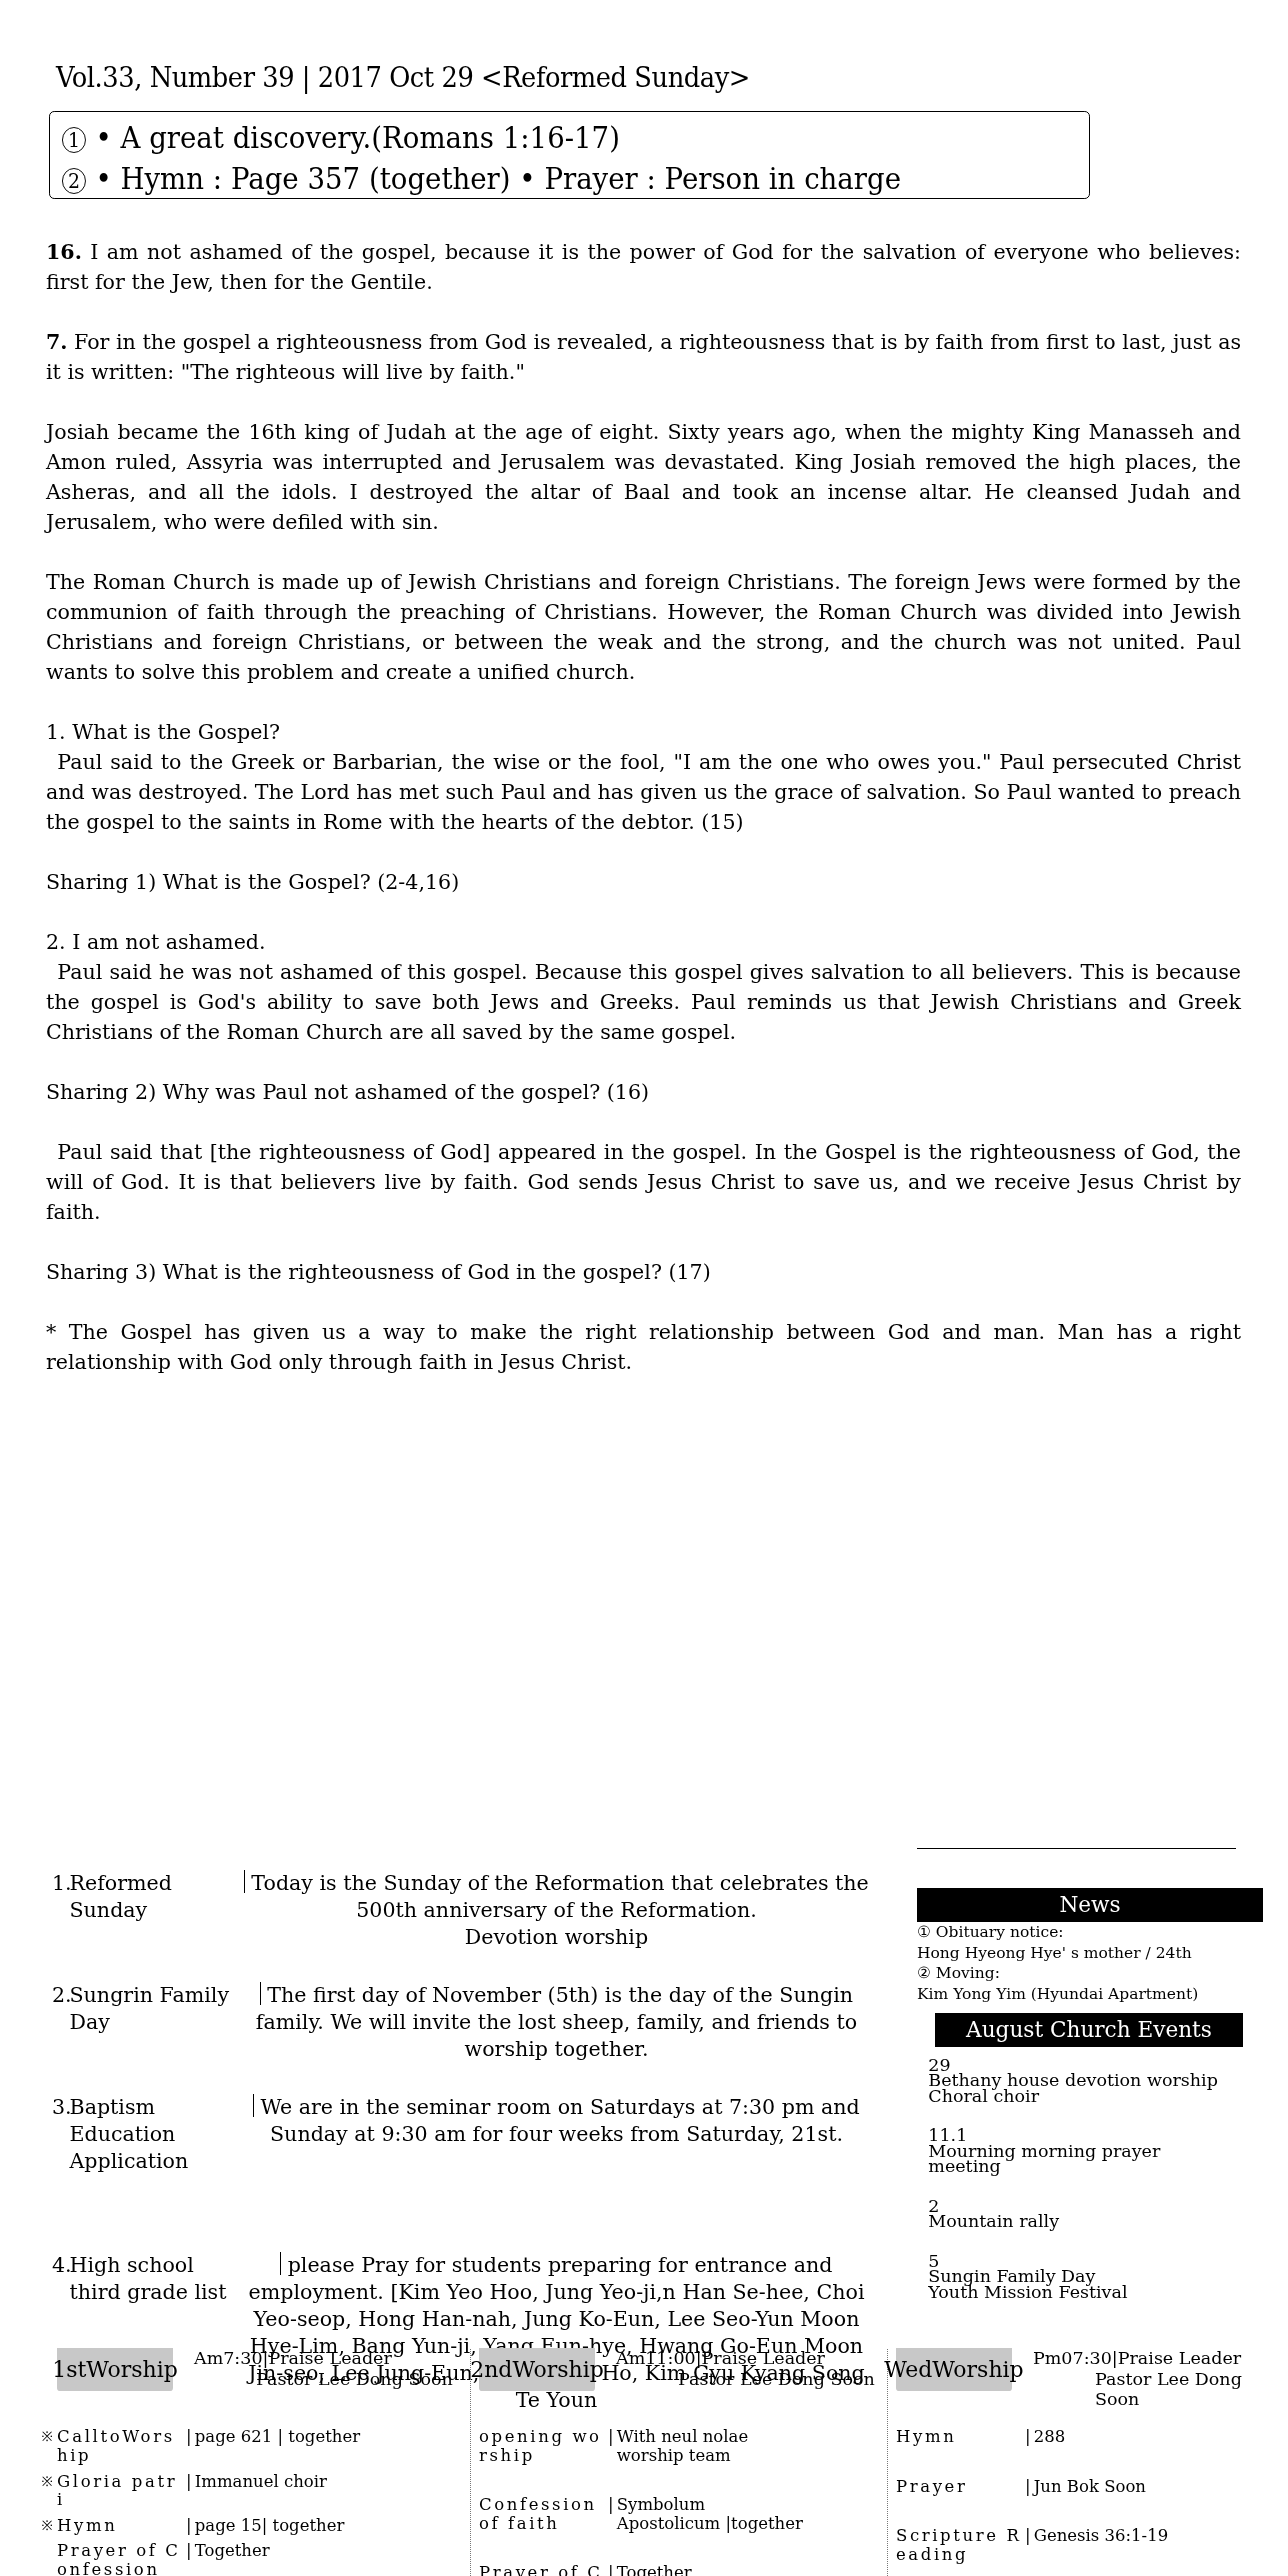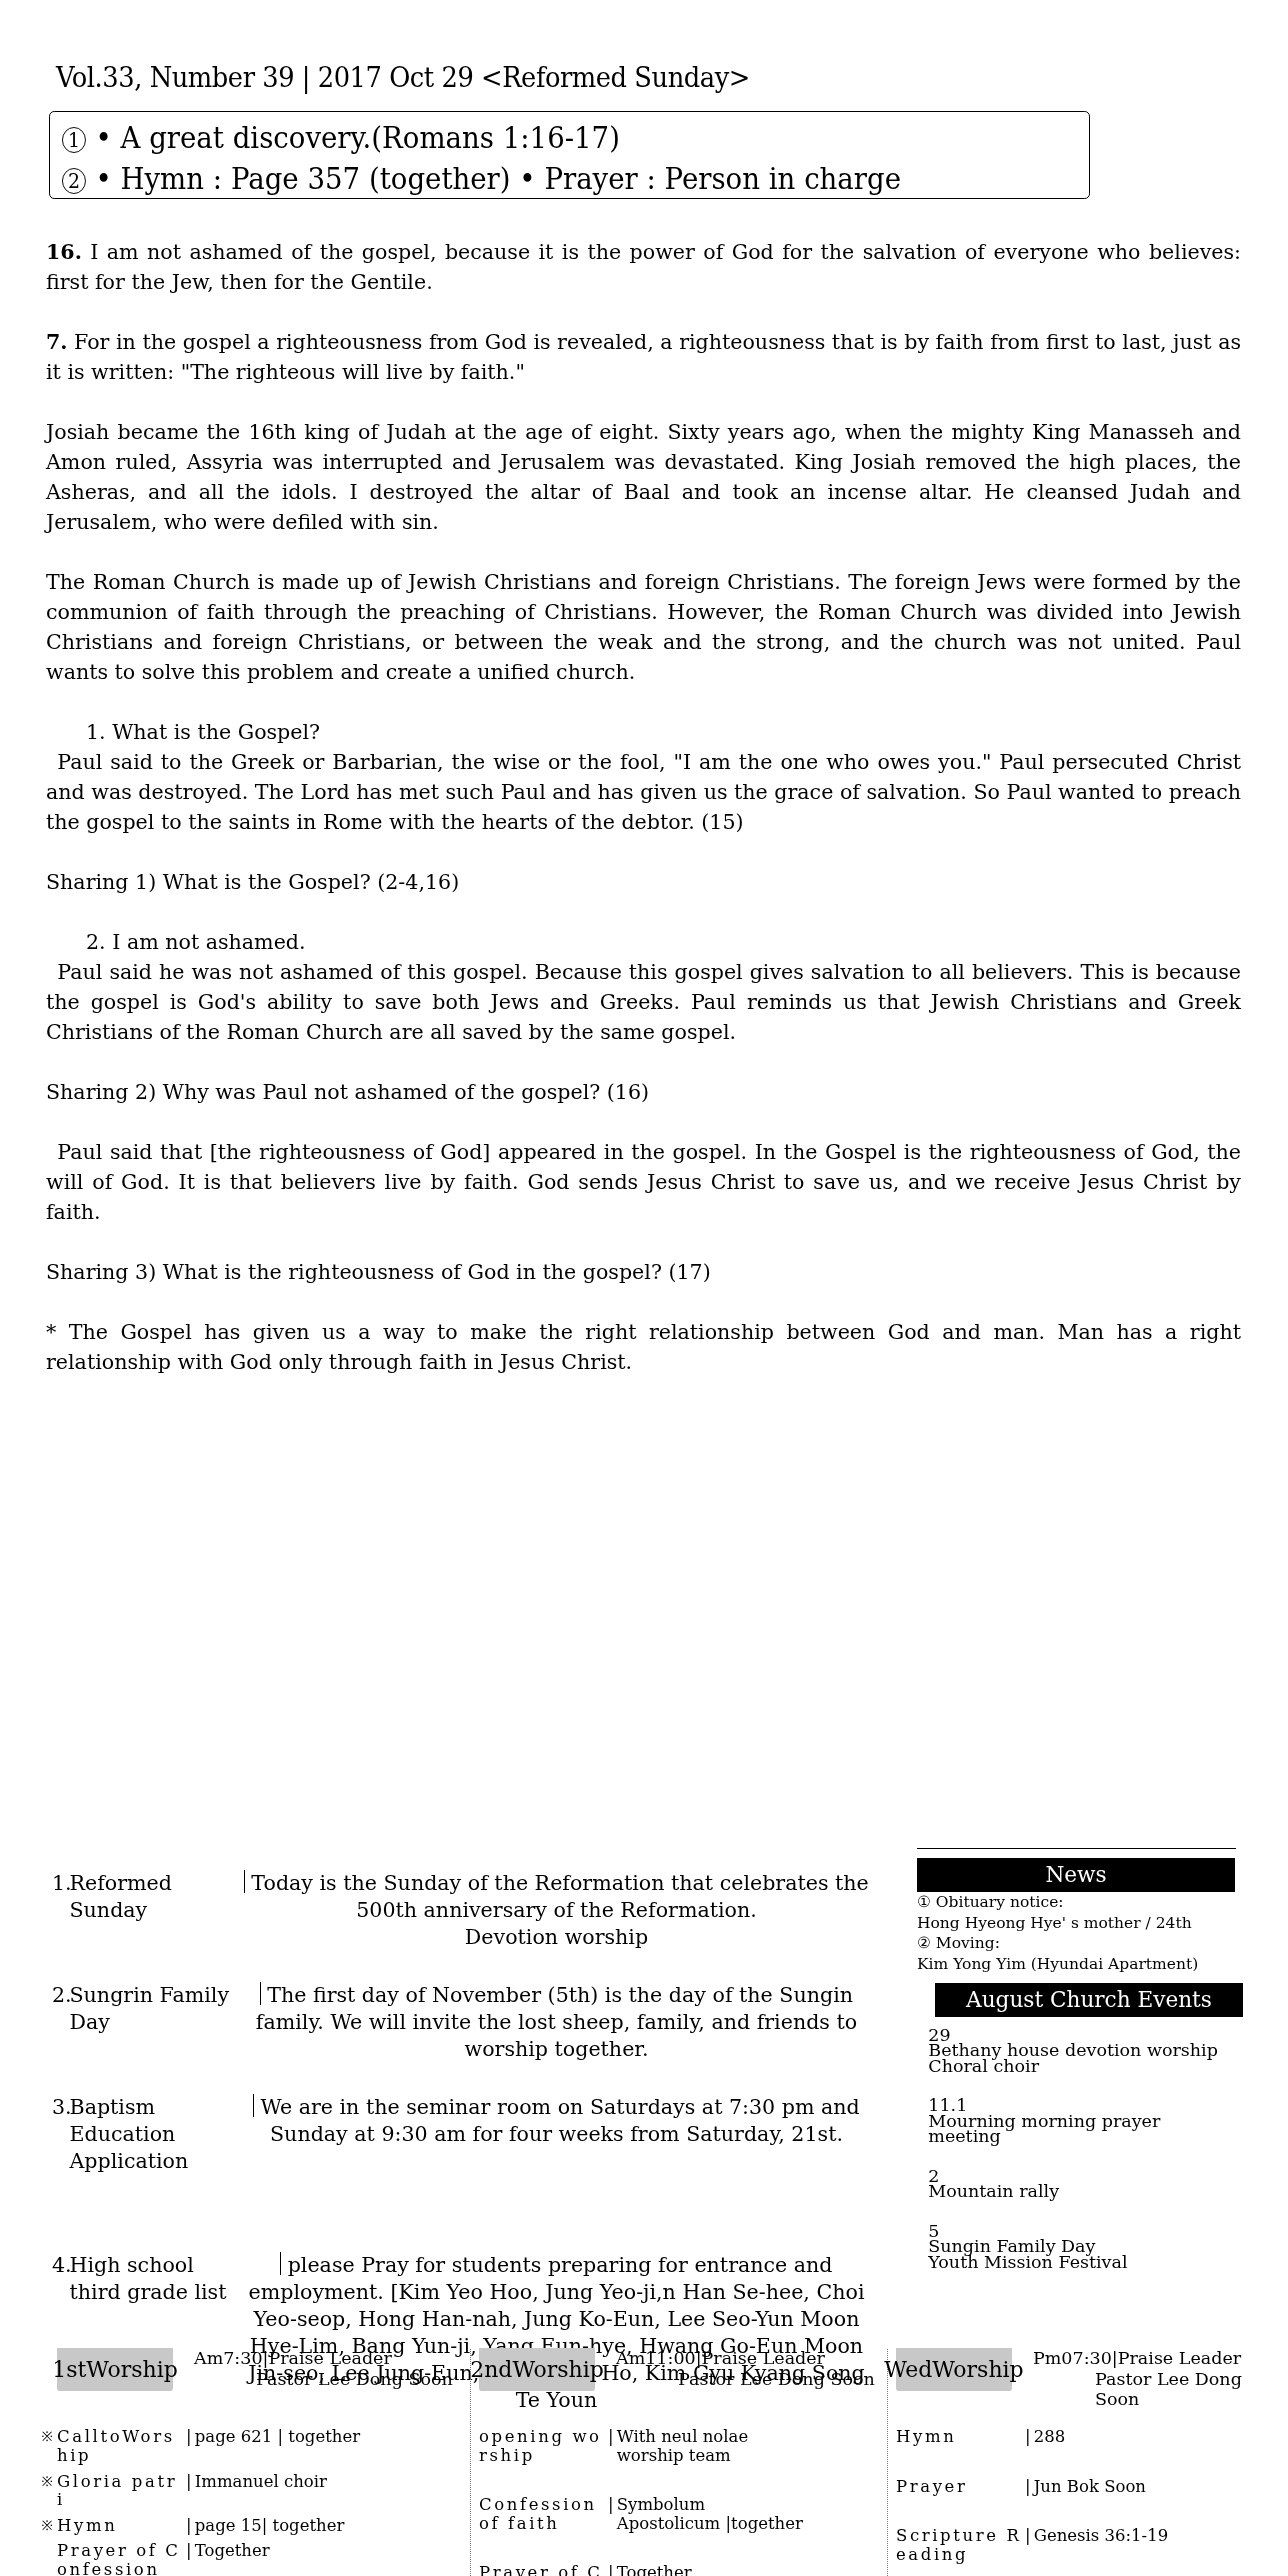--- a/index.html
+++ b/index.html
@@ -11,37 +11,37 @@
 
   
   #masthead { left: 56px; top: 61px; font-size: 28px; letter-spacing: -0.5px; white-space: nowrap; transform: scaleX(0.92); transform-origin: left top; }
   #info-box { left: 49px; top: 111px; width: 1041px; height: 88px; border: 1px solid #000; border-radius: 5.2px; box-sizing: border-box; padding: 5.2px 12.4px; }
   .info-line { font-size: 30px; line-height: 41px; white-space: nowrap; transform: scaleX(0.92); transform-origin: left center; }
   .circ { display: inline-block; width: 26px; height: 26px; border: 1px solid #000; border-radius: 50%; text-align: center; line-height: 25px; font-size: 20.6px; vertical-align: middle; margin-right: 10.3px; box-sizing: border-box; }
 
   
   #sermon { left: 46px; top: 237px; width: 1195px; font-size: 20.6px; line-height: 30px; text-align: justify; }
   #sermon p { margin: 0 0 30px 0; }
-  #sermon p.tight { margin-bottom: 0; margin-left: 40px; }
+  #sermon p.tight { margin-bottom: 0; }
   #sermon .indent { text-indent: 11.3px; }
   #sermon b { font-weight: bold; }
 
   
   #announce { left: 52px; top: 1870px; width: 824px; font-size: 20.6px; line-height: 27px; }
   .ann-row { display: flex; margin-bottom: 31px; }
   .ann-title { width: 185px; flex-shrink: 0; display: flex; }
   .ann-num { width: 17.5px; flex-shrink: 0; }
   .ann-body { flex: 1; border-left: 0; text-align: center; }
   .ann-bar { display: inline-block; width: 1px; height: 23px; background: #000; vertical-align: -3.1px; margin-right: 6.2px; }
 
   
   #sidebar { left: 917px; top: 1848px; width: 319px; }
   .rule-top { height: 1px; background: #000; width: 319px; }
   .black-head { background: #000; color: #fff; text-align: center; font-size: 21.6px; height: 34px; line-height: 34px; }
-  #news-head { margin-top: 9px; width: 318px; }
+  #news-head { margin-top: 39px; width: 346px; }
   .news-text { font-size: 15.5px; line-height: 20.6px; white-space: nowrap; }
   #events-head { margin-top: 8.2px; margin-left: 18px; width: 308px; height: 34px; }
   .evt { font-size: 17.5px; line-height: 15.5px; margin-left: 11.3px; }
   .evt-block { margin-top: 11.3px; margin-bottom: 24px; }
 
   
   .col { top: 2348px; width: 412px; }
   #col1 { left: 57px; }
   #col2 { left: 479px; }
   #col3 { left: 896px; width: 392px; }

